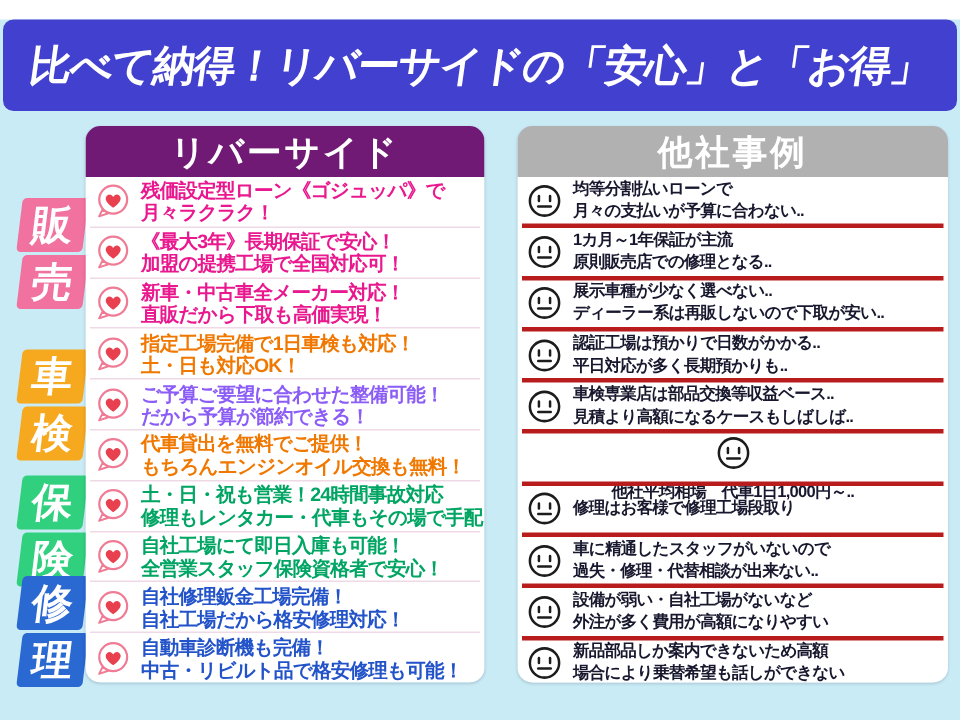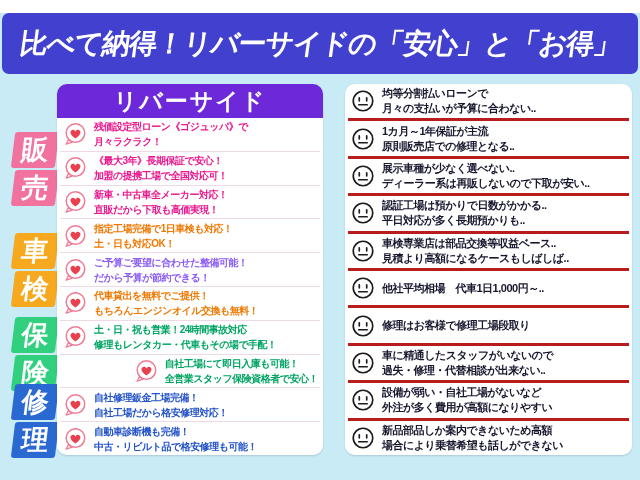--- a/index.html
+++ b/index.html
@@ -29,21 +29,21 @@
     color:#ffffff; font-weight:bold; font-size:23px; letter-spacing:2px;
   }
   .panel-body {
     flex:1; background:#ffffff; display:flex; flex-direction:column; padding:0 3px;
   }
   .row { flex:1; display:flex; align-items:center; gap:6px; padding:0 2px; min-height:0; }
   .panel.left  .row + .row { border-top:1px solid #f0d9e6; }
   .panel.right .row + .row { border-top:3px solid #b91c1c; }
   .row svg { flex:0 0 26px; }
   .row-text { display:flex; flex-direction:column; justify-content:center; }
-  .panel.left  .row-text { font-size:10px; font-weight:bold; line-height:15px; letter-spacing:-0.5px; white-space:nowrap; }
+  .panel.left  .row-text { font-size:13px; font-weight:bold; line-height:15px; letter-spacing:-0.5px; white-space:nowrap; }
   .panel.right .row-text { font-size:11px;   font-weight:bold; line-height:15px; letter-spacing:-0.5px; white-space:nowrap; }
   .label-col {
     position:absolute; left:13px; top:118px; width:44px; height:337px;
     display:flex; flex-direction:column;
   }
   .label-group { display:flex; flex-direction:column; align-items:center; justify-content:center; gap:2px; }
   .label-block {
     width:44px; height:36px; border-radius:3px; transform:skewX(-7deg);
     display:flex; align-items:center; justify-content:center;
     color:#ffffff; font-weight:bold; font-size:27px;
@@ -88,21 +88,21 @@
       <div class="label-block" style="background: rgb(42, 104, 210);">
         <span>修</span>
       </div>
       <div class="label-block" style="background: rgb(42, 104, 210);">
         <span>理</span>
       </div>
     </div>
   </div>
 
 <div class="panel left">
-  <div class="panel-header" style="background: #6d28d9;">
+  <div class="panel-header" style="background: #701a75;">
     <span>リバーサイド</span>
   </div>
   <div class="panel-body" id="left-body">
       <div class="row" style="color: rgb(233, 24, 143);">
   <svg width="26" height="26" viewBox="0 0 28 28">
     <circle cx="14.5" cy="13" r="10" fill="#ffffff" stroke="#ef7b95" stroke-width="1.6"></circle>
     <path d="M6.8 20.2 L4.4 25 L11 22.8 Z" fill="#ffffff" stroke="#ef7b95" stroke-width="1.4" stroke-linejoin="round"></path>
     <path d="M14.5 18.8 C 9.4 15.4, 8.0 12.1, 10.0 10.2 C 11.6 8.7, 13.6 9.5, 14.5 11.2 C 15.4 9.5, 17.4 8.7, 19.0 10.2 C 21.0 12.1, 19.6 15.4, 14.5 18.8 Z" fill="#e8404e"></path>
   </svg>
 <div class="row-text">
@@ -169,21 +169,21 @@
   <svg width="26" height="26" viewBox="0 0 28 28">
     <circle cx="14.5" cy="13" r="10" fill="#ffffff" stroke="#ef7b95" stroke-width="1.6"></circle>
     <path d="M6.8 20.2 L4.4 25 L11 22.8 Z" fill="#ffffff" stroke="#ef7b95" stroke-width="1.4" stroke-linejoin="round"></path>
     <path d="M14.5 18.8 C 9.4 15.4, 8.0 12.1, 10.0 10.2 C 11.6 8.7, 13.6 9.5, 14.5 11.2 C 15.4 9.5, 17.4 8.7, 19.0 10.2 C 21.0 12.1, 19.6 15.4, 14.5 18.8 Z" fill="#e8404e"></path>
   </svg>
 <div class="row-text">
           <div>土・日・祝も営業！24時間事故対応</div>
           <div>修理もレンタカー・代車もその場で手配！</div>
         </div>
       </div>
-      <div class="row" style="color: rgb(0, 165, 99); justify-content: flex-end;">
+      <div class="row" style="color: rgb(0, 165, 99);">
   <svg width="26" height="26" viewBox="0 0 28 28">
     <circle cx="14.5" cy="13" r="10" fill="#ffffff" stroke="#ef7b95" stroke-width="1.6"></circle>
     <path d="M6.8 20.2 L4.4 25 L11 22.8 Z" fill="#ffffff" stroke="#ef7b95" stroke-width="1.4" stroke-linejoin="round"></path>
     <path d="M14.5 18.8 C 9.4 15.4, 8.0 12.1, 10.0 10.2 C 11.6 8.7, 13.6 9.5, 14.5 11.2 C 15.4 9.5, 17.4 8.7, 19.0 10.2 C 21.0 12.1, 19.6 15.4, 14.5 18.8 Z" fill="#e8404e"></path>
   </svg>
 <div class="row-text">
           <div>自社工場にて即日入庫も可能！</div>
           <div>全営業スタッフ保険資格者で安心！</div>
         </div>
       </div>
@@ -206,20 +206,23 @@
   </svg>
 <div class="row-text">
           <div>自動車診断機も完備！</div>
           <div>中古・リビルト品で格安修理も可能！</div>
         </div>
       </div>
     </div>
 </div>
 
 <div class="panel right">
+  <div class="panel-header" style="background: rgb(177, 177, 177);">
+    <span>他社事例</span>
+  </div>
   <div class="panel-body" id="right-body">
       <div class="row" style="color: rgb(23, 23, 46);">
   <svg width="26" height="26" viewBox="0 0 28 28">
     <circle cx="14" cy="14" r="10.5" fill="#ffffff" stroke="#1c1c1c" stroke-width="1.8"></circle>
     <line x1="10" y1="10.5" x2="10" y2="14" stroke="#1c1c1c" stroke-width="1.8" stroke-linecap="round"></line>
     <line x1="18" y1="10.5" x2="18" y2="14" stroke="#1c1c1c" stroke-width="1.8" stroke-linecap="round"></line>
     <line x1="9.5" y1="18" x2="18.5" y2="18" stroke="#1c1c1c" stroke-width="1.8" stroke-linecap="round"></line>
   </svg>
 <div class="row-text">
           <div>均等分割払いローンで</div>
@@ -267,21 +270,21 @@
     <circle cx="14" cy="14" r="10.5" fill="#ffffff" stroke="#1c1c1c" stroke-width="1.8"></circle>
     <line x1="10" y1="10.5" x2="10" y2="14" stroke="#1c1c1c" stroke-width="1.8" stroke-linecap="round"></line>
     <line x1="18" y1="10.5" x2="18" y2="14" stroke="#1c1c1c" stroke-width="1.8" stroke-linecap="round"></line>
     <line x1="9.5" y1="18" x2="18.5" y2="18" stroke="#1c1c1c" stroke-width="1.8" stroke-linecap="round"></line>
   </svg>
 <div class="row-text">
           <div>車検専業店は部品交換等収益ベース..</div>
           <div>見積より高額になるケースもしばしば..</div>
         </div>
       </div>
-      <div class="row" style="color: rgb(23, 23, 46);">
+      <div class="row" style="color: rgb(23, 23, 46); flex-direction: column;">
   <svg width="26" height="26" viewBox="0 0 28 28">
     <circle cx="14" cy="14" r="10.5" fill="#ffffff" stroke="#1c1c1c" stroke-width="1.8"></circle>
     <line x1="10" y1="10.5" x2="10" y2="14" stroke="#1c1c1c" stroke-width="1.8" stroke-linecap="round"></line>
     <line x1="18" y1="10.5" x2="18" y2="14" stroke="#1c1c1c" stroke-width="1.8" stroke-linecap="round"></line>
     <line x1="9.5" y1="18" x2="18.5" y2="18" stroke="#1c1c1c" stroke-width="1.8" stroke-linecap="round"></line>
   </svg>
 <div class="row-text">
           <div>他社平均相場　代車1日1,000円～..</div>
         </div>
       </div>

